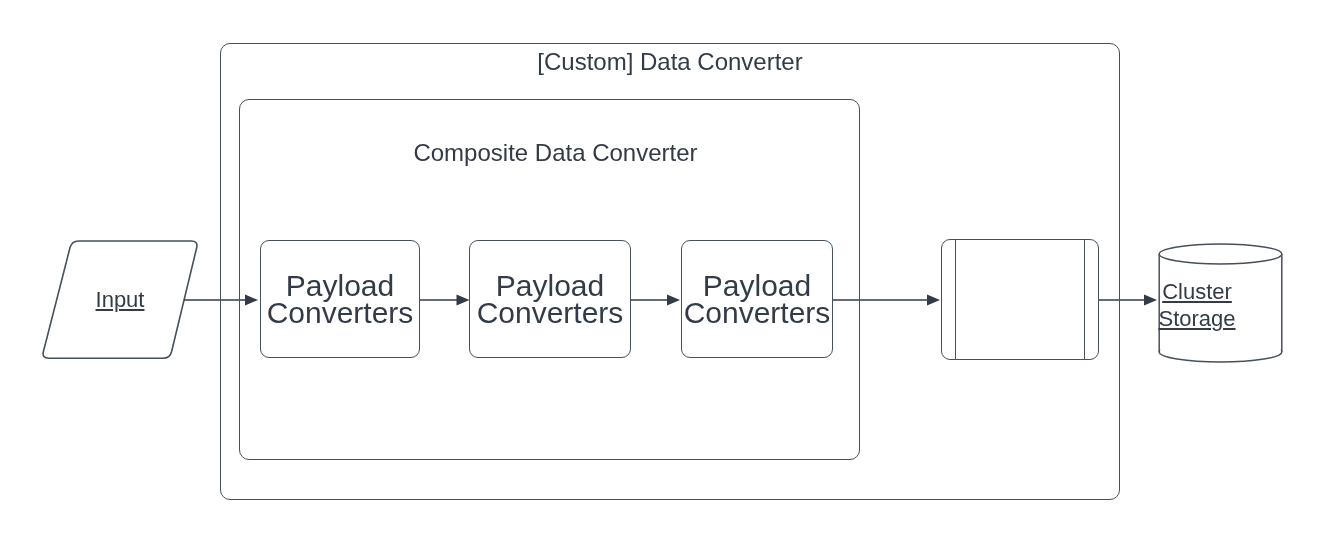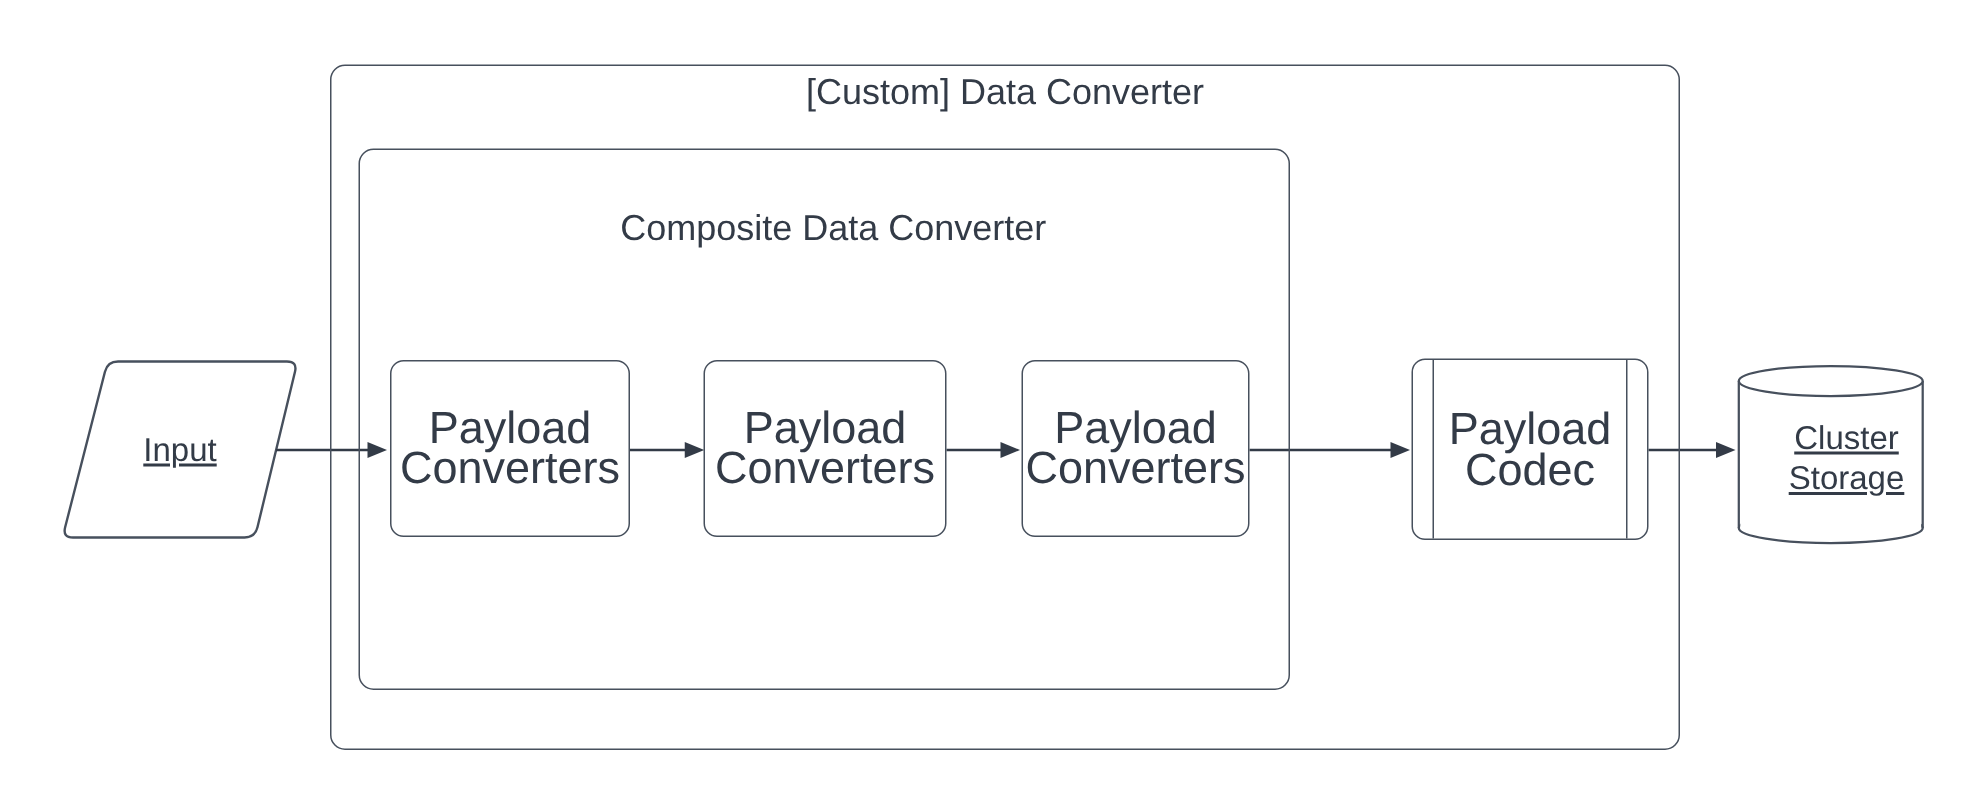--- a/index.html
+++ b/index.html
@@ -65,21 +65,21 @@
     position: absolute;
     display: flex;
     align-items: center;
     justify-content: center;
     text-align: center;
     font-size: 22px;
     line-height: 27px;
     text-decoration: underline;
   }
   .input-text   { left: 55px;   top: 241px; width: 130px; height: 117px; }
-  .storage-text { left: 1165px; top: 252px; width: 132px; height: 106px; }
+  .storage-text { left: 1131px; top: 252px; width: 132px; height: 106px; }
 </style>
 </head>
 <body>
 
 <div class="canvas">
 
   <svg class="layer" width="1320" height="540" viewBox="0 0 1320 540">
 
     <path d="M78.7 241 L191.3 241 Q198.3 241 196.66 247.8 L171.64 351.5 Q170 358.3 163 358.3
              L48.7 358.3 Q41.7 358.3 43.43 351.5 L69.97 247.8 Q71.7 241 78.7 241 Z" fill="#ffffff" stroke="#47505d" stroke-width="1.6" stroke-linejoin="round"></path>
@@ -130,19 +130,18 @@
   <div class="node pbox-2">
     <span>Payload Converters</span>
   </div>
   <div class="node pbox-3">
     <span>Payload Converters</span>
   </div>
 
   <div class="node codec">
     <span class="codec-bar codec-bar-left"></span>
     <span class="codec-bar codec-bar-right"></span>
-    <span>Payload Codec</span>
   </div>
 
   <div class="node-text input-text">Input</div>
   <div class="node-text storage-text">Cluster Storage</div>
 
 </div>
 
 </body></html>

